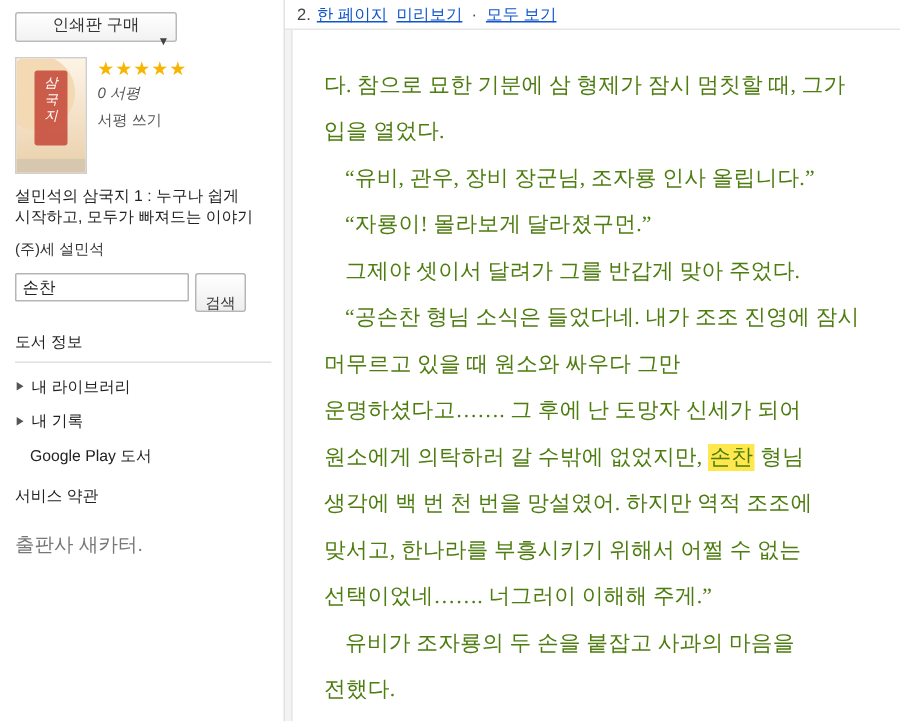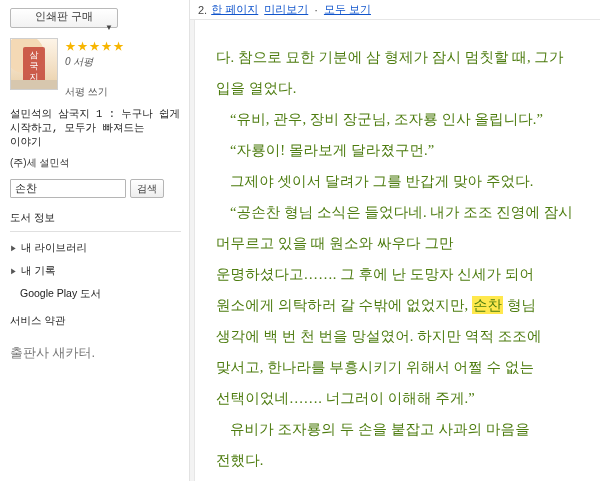--- a/index.html
+++ b/index.html
@@ -55,26 +55,27 @@
     color: #444;
     line-height: 1;
   }
 
   .book-row {
     display: flex;
     margin-top: 10px;
   }
   .cover {
     width: 48px;
-    height: 52px;
+    height: 78px;
     border: 1px solid #cfcfcf;
     background: #f7ece0;
     position: relative;
     overflow: hidden;
     box-sizing: border-box;
+    font-style: italic;
   }
   .cover .cover-art {
     position: absolute;
     left: 0; top: 0; right: 0; bottom: 0;
     background:
       radial-gradient(circle at 30% 30%, #f4d9b5 0 40%, rgba(244,217,181,0) 41%),
       linear-gradient(180deg, #fdf4e7 0%, #f2dec2 60%, #e8cfa8 100%);
   }
   .cover .cover-red {
     position: absolute;
@@ -115,29 +116,28 @@
   }
   .rating-count {
     font-size: 10px;
     color: #555;
     margin-top: 3px;
     font-style: italic;
   }
   .write-review {
     font-size: 10px;
     color: #555;
-    margin-top: 16px;
+    margin-top: 4px;
   }
   .book-title {
     font-size: 10.5px;
     line-height: 14px;
     color: #222;
     margin-top: 8px;
     word-break: keep-all;
-    font-family: Liberation Mono, monospace;
   }
   .book-author {
     font-size: 10px;
     color: #333;
     margin-top: 7px;
   }
 
   .search-row {
     display: flex;
     margin-top: 9px;
@@ -160,21 +160,21 @@
     margin-left: 4px;
     height: 19px;
     min-width: 34px;
     border: 1px solid #b5b5b5;
     border-radius: 2px;
     background: linear-gradient(#ffffff, #eeeeee);
     font-size: 10px;
     color: #333;
     cursor: pointer;
     font-family: Liberation Mono, monospace;
-    padding: 1px 5px;
+    padding: 12px 5px;
   }
 
   .section-title {
     font-size: 10.5px;
     color: #222;
     margin-top: 13px;
   }
   .hr {
     border: 0;
     border-top: 1px solid #e0e0e0;

